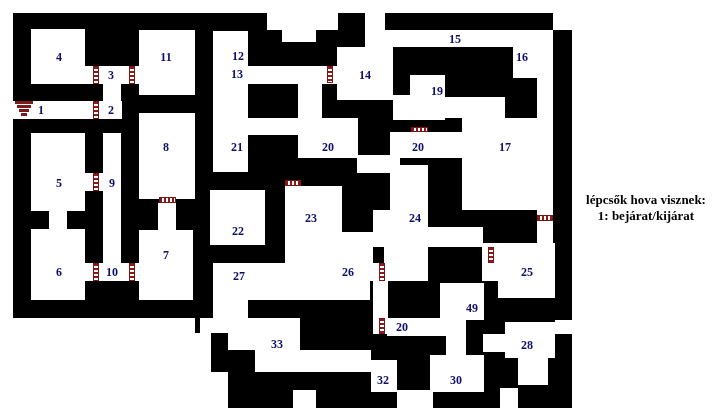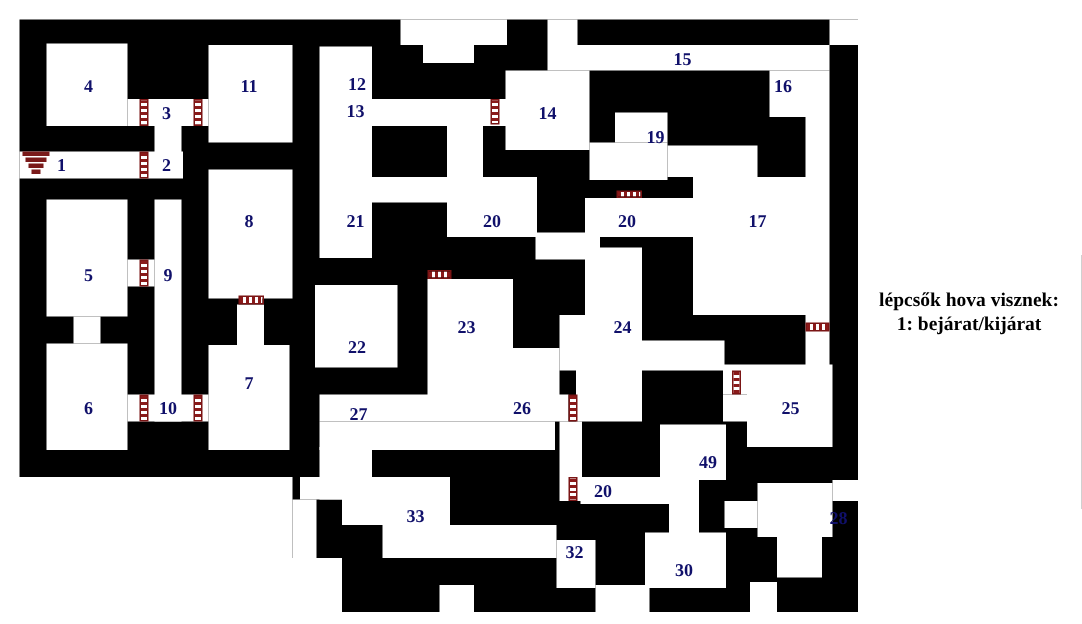--- a/index.html
+++ b/index.html
@@ -130,19 +130,19 @@
     <div class="rlabel" style="left: 418px; top: 147px;">20</div>
     <div class="rlabel" style="left: 437px; top: 91px;">19</div>
     <div class="rlabel" style="left: 328px; top: 147px;">20</div>
     <div class="rlabel" style="left: 237px; top: 147px;">21</div>
     <div class="rlabel" style="left: 238px; top: 231px;">22</div>
     <div class="rlabel" style="left: 311px; top: 218px;">23</div>
     <div class="rlabel" style="left: 415px; top: 218px;">24</div>
     <div class="rlabel" style="left: 527px; top: 272px;">25</div>
     <div class="rlabel" style="left: 348px; top: 272px;">26</div>
     <div class="rlabel" style="left: 239px; top: 276px;">27</div>
-    <div class="rlabel" style="left: 527px; top: 345px; margin-left: 32px;">28</div>
+    <div class="rlabel" style="left: 527px; top: 345px;">28</div>
     <div class="rlabel" style="left: 472px; top: 308px;">49</div>
     <div class="rlabel" style="left: 456px; top: 380px;">30</div>
     <div class="rlabel" style="left: 402px; top: 327px;">20</div>
-    <div class="rlabel" style="left: 383px; top: 368px;">32</div>
+    <div class="rlabel" style="left: 383px; top: 380px;">32</div>
     <div class="rlabel" style="left: 277px; top: 344px;">33</div>
   </div>
 
 </body></html>

